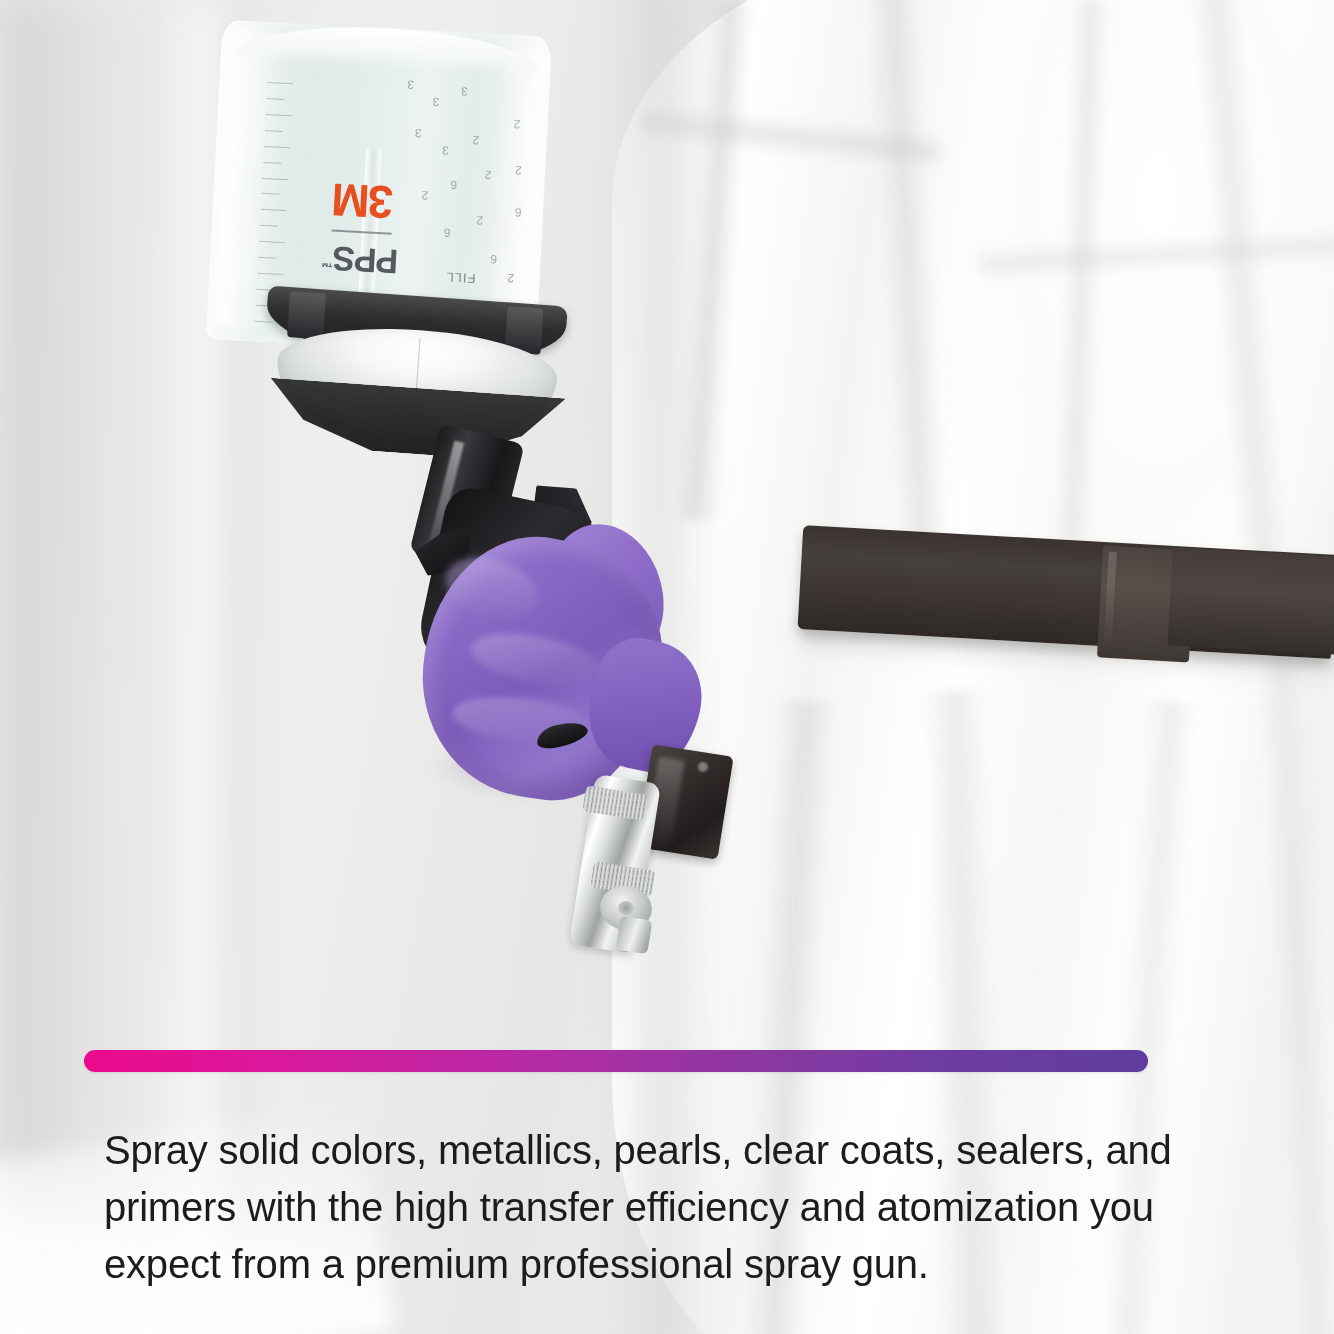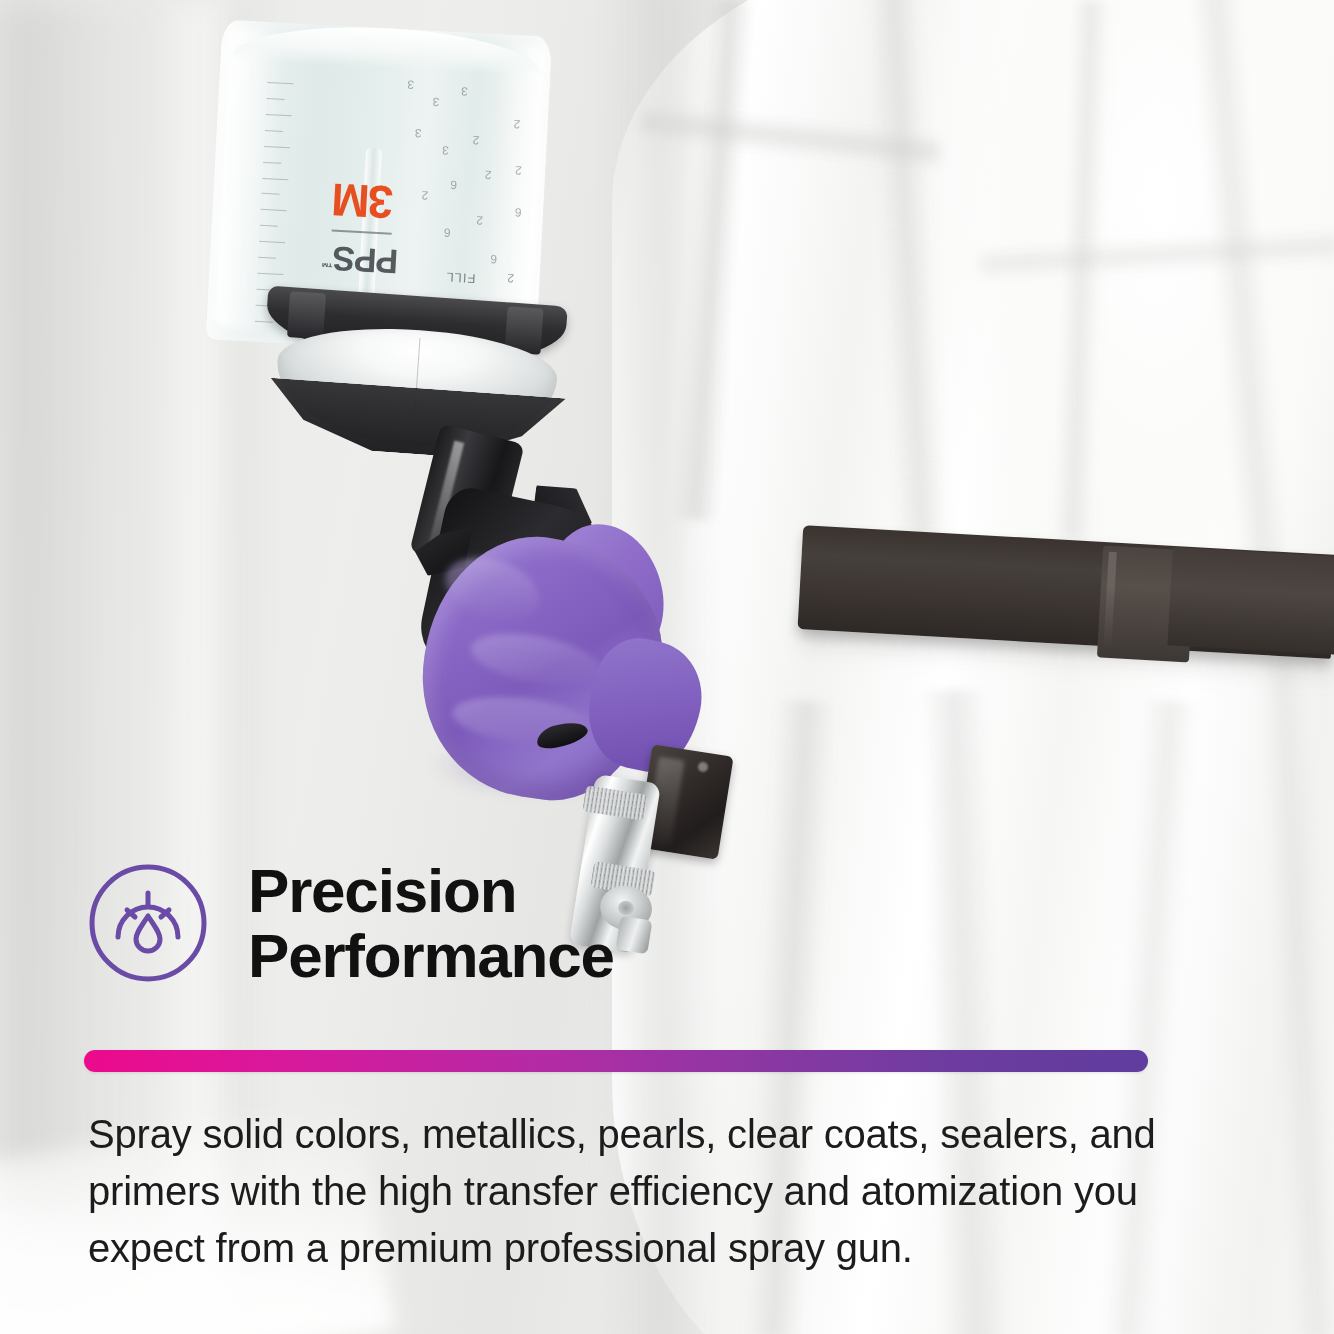--- a/index.html
+++ b/index.html
@@ -438,21 +438,21 @@
     left: 84px; top: 1050px;
     width: 1064px; height: 22px;
     border-radius: 11px;
     background: linear-gradient(90deg, #ec0a8c 0%, #d9189b 18%, #b62aa5 42%, #8e37a3 62%, #6f3ca0 80%, #5f3d9e 100%);
     box-shadow: 0 1px 3px rgba(0,0,0,.10);
   }
   .body-copy {
     position: absolute;
     left: 88px; top: 1106px;
     width: 1090px;
-    margin: 0;
+    margin: 16px;
     font-size: 40px;
     line-height: 1.42;
     color: #1c1c1c;
     letter-spacing: -.2px;
   }
 </style>
 </head>
 <body>
 
 <div id="page">
@@ -572,33 +572,19 @@
     <div class="gauge-dot"></div>
     <div class="reg-body"></div>
     <div class="reg-knurl-a"></div>
     <div class="reg-knurl-b"></div>
     <div class="reg-cap"></div>
     <div class="reg-outlet"></div>
   </div>
 
   <div class="overlay">
 
-    <div class="feature">
-      <span class="feature-icon">
-        <svg viewBox="0 0 128 128" width="128" height="128" fill="none" stroke="#6a4ba6" stroke-width="5" stroke-linecap="round" stroke-linejoin="round">
-          <circle cx="64" cy="64" r="56"></circle>
-          <path d="M34 78 A30 30 0 0 1 94 78"></path>
-          <line x1="64" y1="34" x2="64" y2="46"></line>
-          <line x1="43" y1="51" x2="51" y2="58"></line>
-          <line x1="85" y1="51" x2="77" y2="58"></line>
-          <path d="M64 57 C57 68 52 74 52 80 a12 12 0 0 0 24 0 c0-6-5-12-12-23 Z"></path>
-        </svg>
-      </span>
-      <h2 class="feature-title">Precision
-Performance</h2>
-    </div>
 
     <div class="divider"></div>
 
     <p class="body-copy">Spray solid colors, metallics, pearls, clear coats, sealers, and primers with the high transfer efficiency and atomization you expect from a premium professional spray gun.</p>
   </div>
 
 </div>
 
 </body></html>

